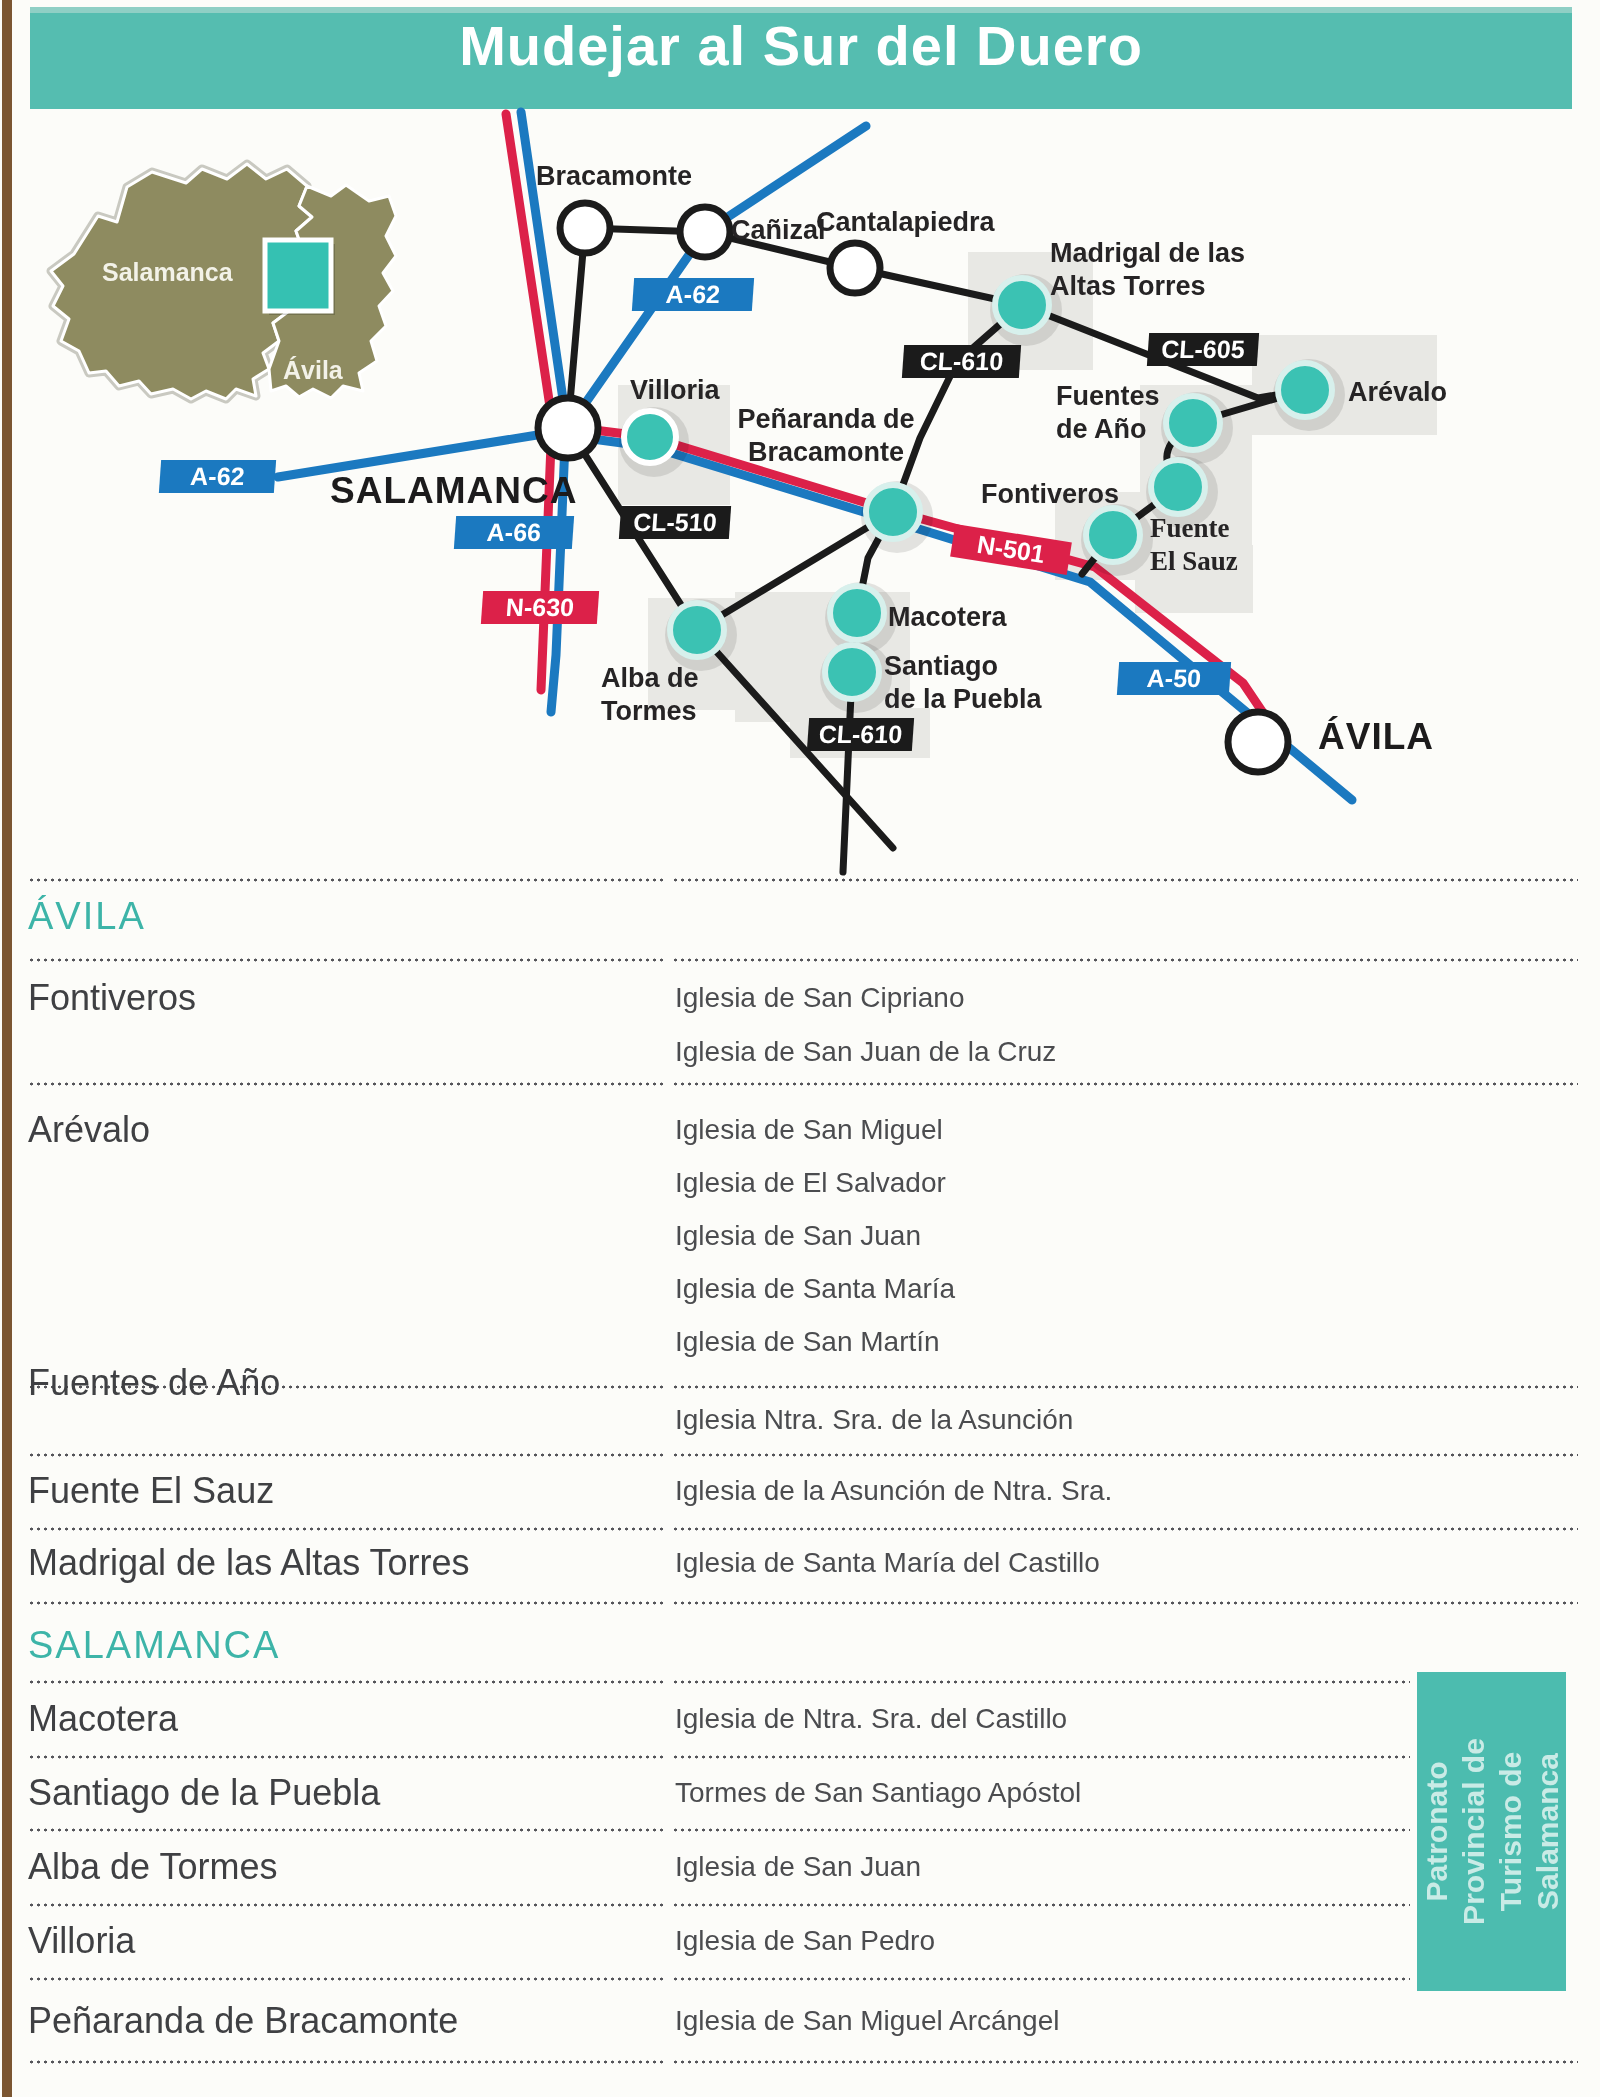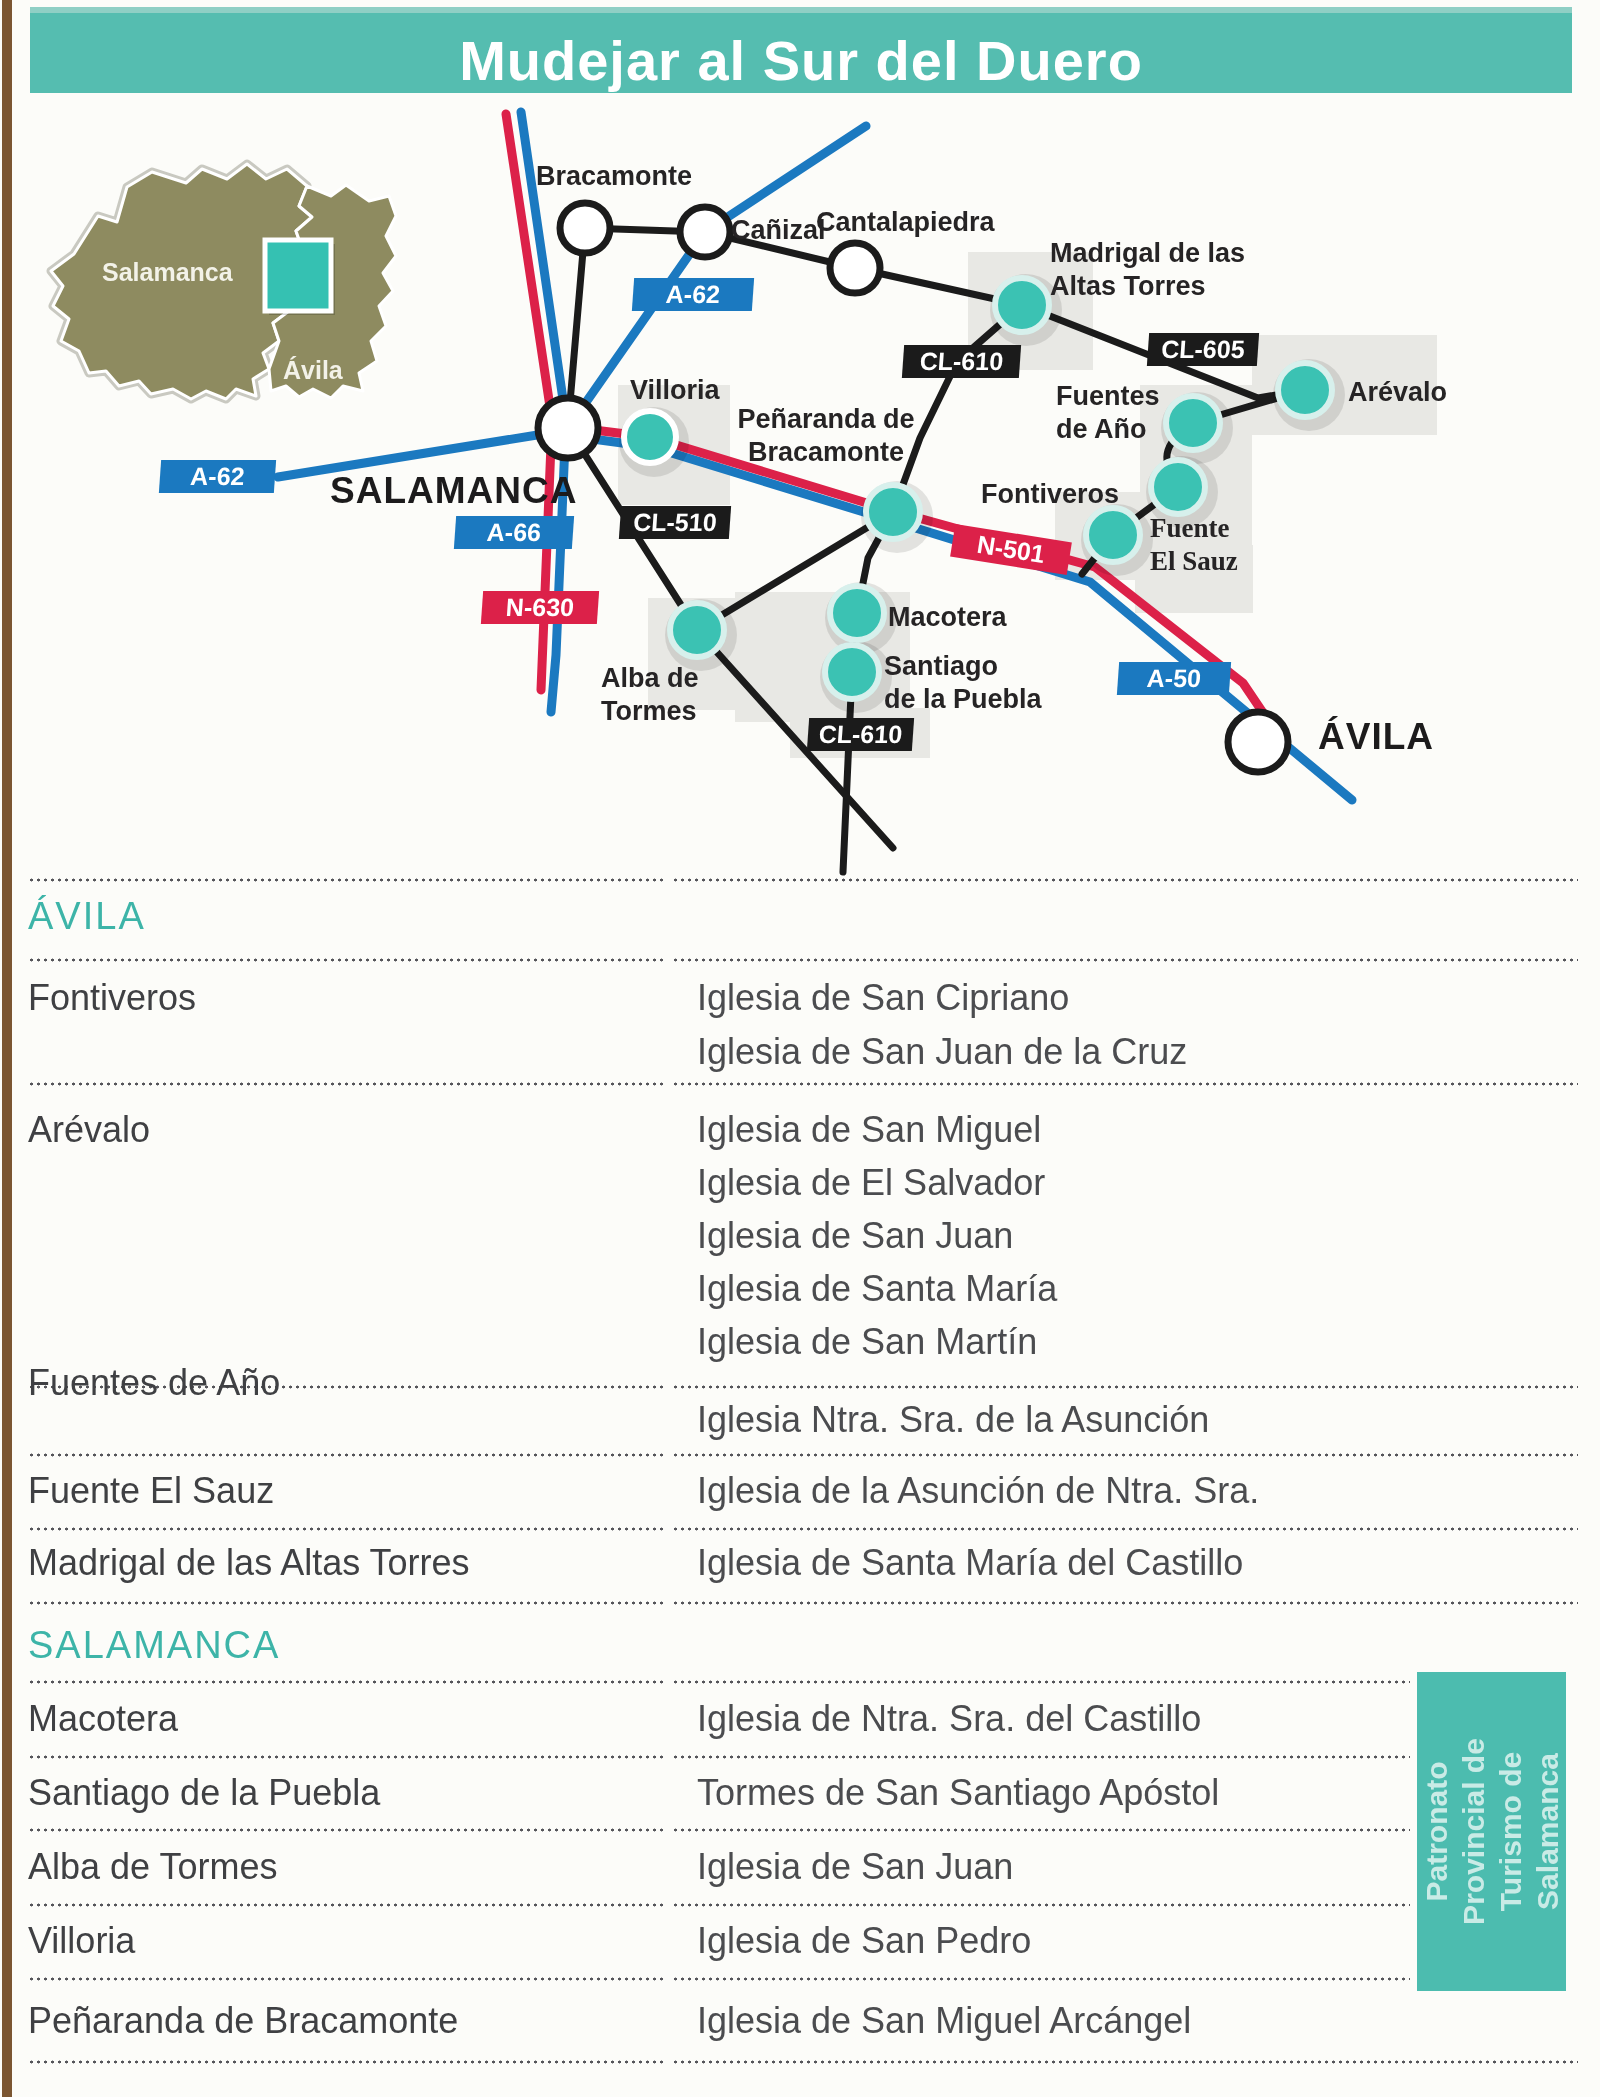--- a/index.html
+++ b/index.html
@@ -4,22 +4,22 @@
 <style>
   html,body{margin:0;padding:0;}
   body{
     width:1600px;height:2097px;position:relative;background:#fcfcf9;
     font-family:"Liberation Sans", sans-serif;color:#47484a;overflow:hidden;
   }
   
   .page-edge{position:absolute;left:2px;top:0;width:10px;height:2097px;background:#7b5632;}
   .header-shade{position:absolute;left:30px;top:7px;width:1542px;height:6px;background:#8fcfc5;}
   .header-bar{
-    position:absolute;left:30px;top:13px;width:1542px;height:80px;background:#55bdb0;
-    display:flex;align-items:flex-end;justify-content:center;
+    position:absolute;left:30px;top:13px;width:1542px;height:96px;background:#55bdb0;
+    display:flex;align-items:flex-start;justify-content:center;
   }
   .header-bar .title{
     font-size:56px;font-weight:700;color:#ffffff;letter-spacing:1px;
   }
   
   .town{
     position:absolute;font-size:27px;font-weight:700;color:#262425;line-height:33px;white-space:nowrap;z-index:3;
   }
   .city{
     position:absolute;font-size:37px;font-weight:800;color:#1c1b1c;letter-spacing:1px;white-space:nowrap;z-index:3;
@@ -42,22 +42,22 @@
   }
   .sect{
     position:absolute;left:28px;font-size:38px;font-weight:500;color:#3db4a8;
     letter-spacing:2px;line-height:54px;white-space:nowrap;z-index:2;
   }
   .towncell{
     position:absolute;left:28px;font-size:36px;font-weight:500;color:#3f4043;
     line-height:54px;white-space:nowrap;z-index:2;
   }
   .churchcell{
-    position:absolute;left:675px;font-size:36px;font-weight:400;color:#4b4c4f;
-    line-height:54px;white-space:nowrap;z-index:2;margin-left:22px;
+    position:absolute;left:675px;font-size:28px;font-weight:400;color:#4b4c4f;
+    line-height:54px;white-space:nowrap;z-index:2;
   }
   .churchcell.tight div{line-height:53px;}
   
   .banner{
     position:absolute;left:1417px;top:1672px;width:149px;height:319px;background:#4cbcaf;z-index:4;
   }
   .banner-inner{
     position:absolute;left:-85px;top:85px;width:319px;height:149px;
     transform:rotate(-90deg);
     display:flex;flex-direction:column;align-items:center;justify-content:center;

